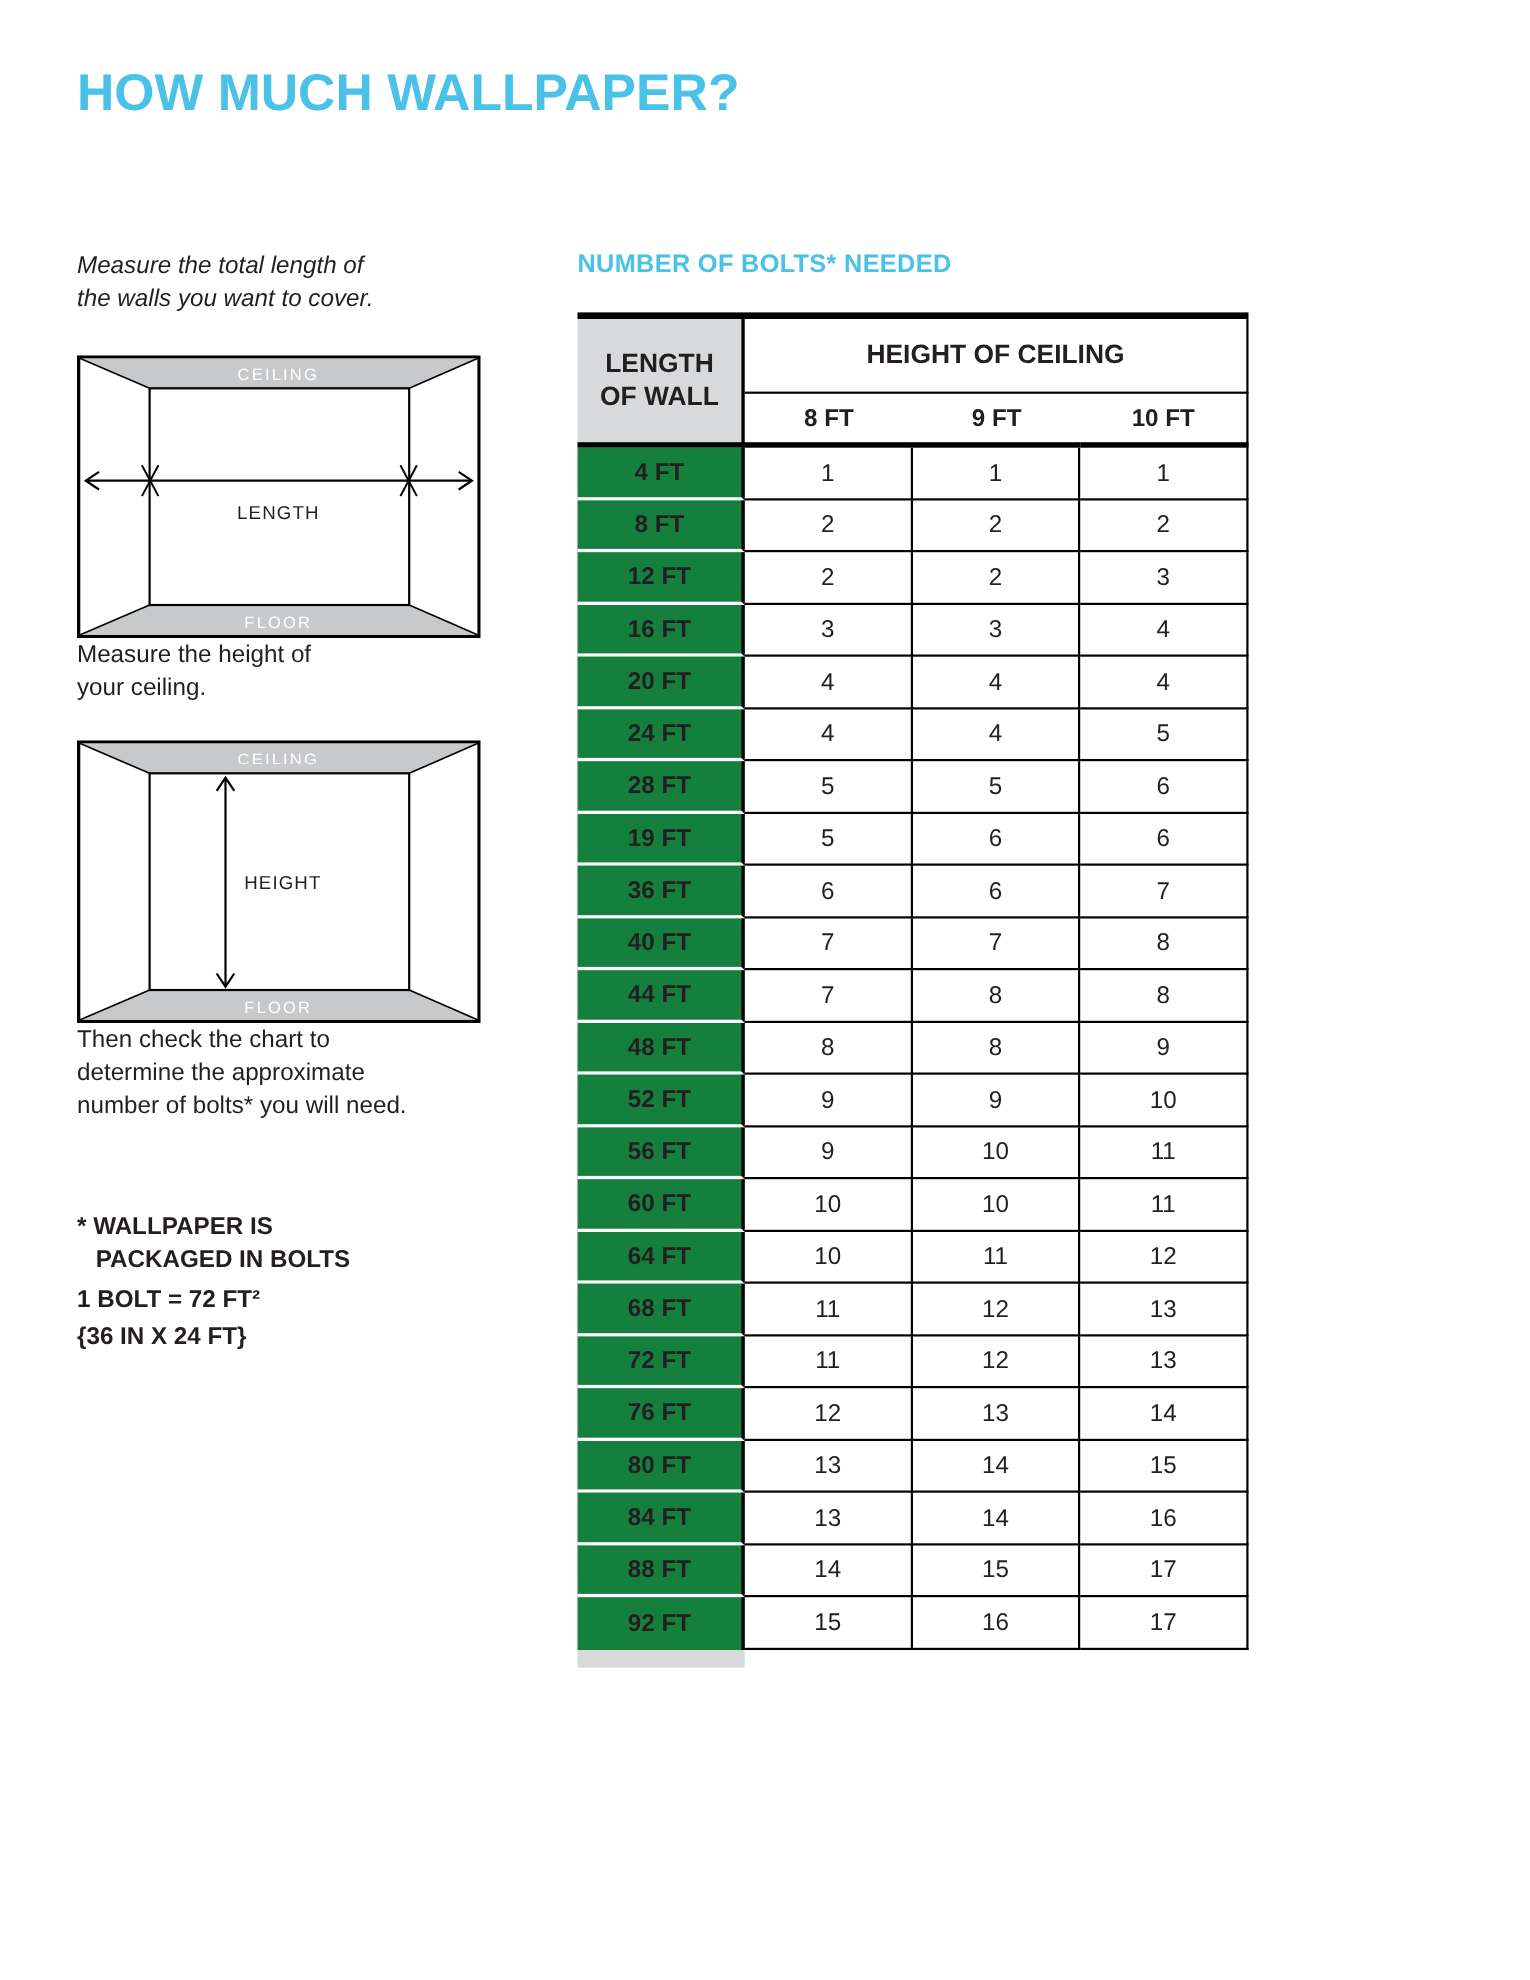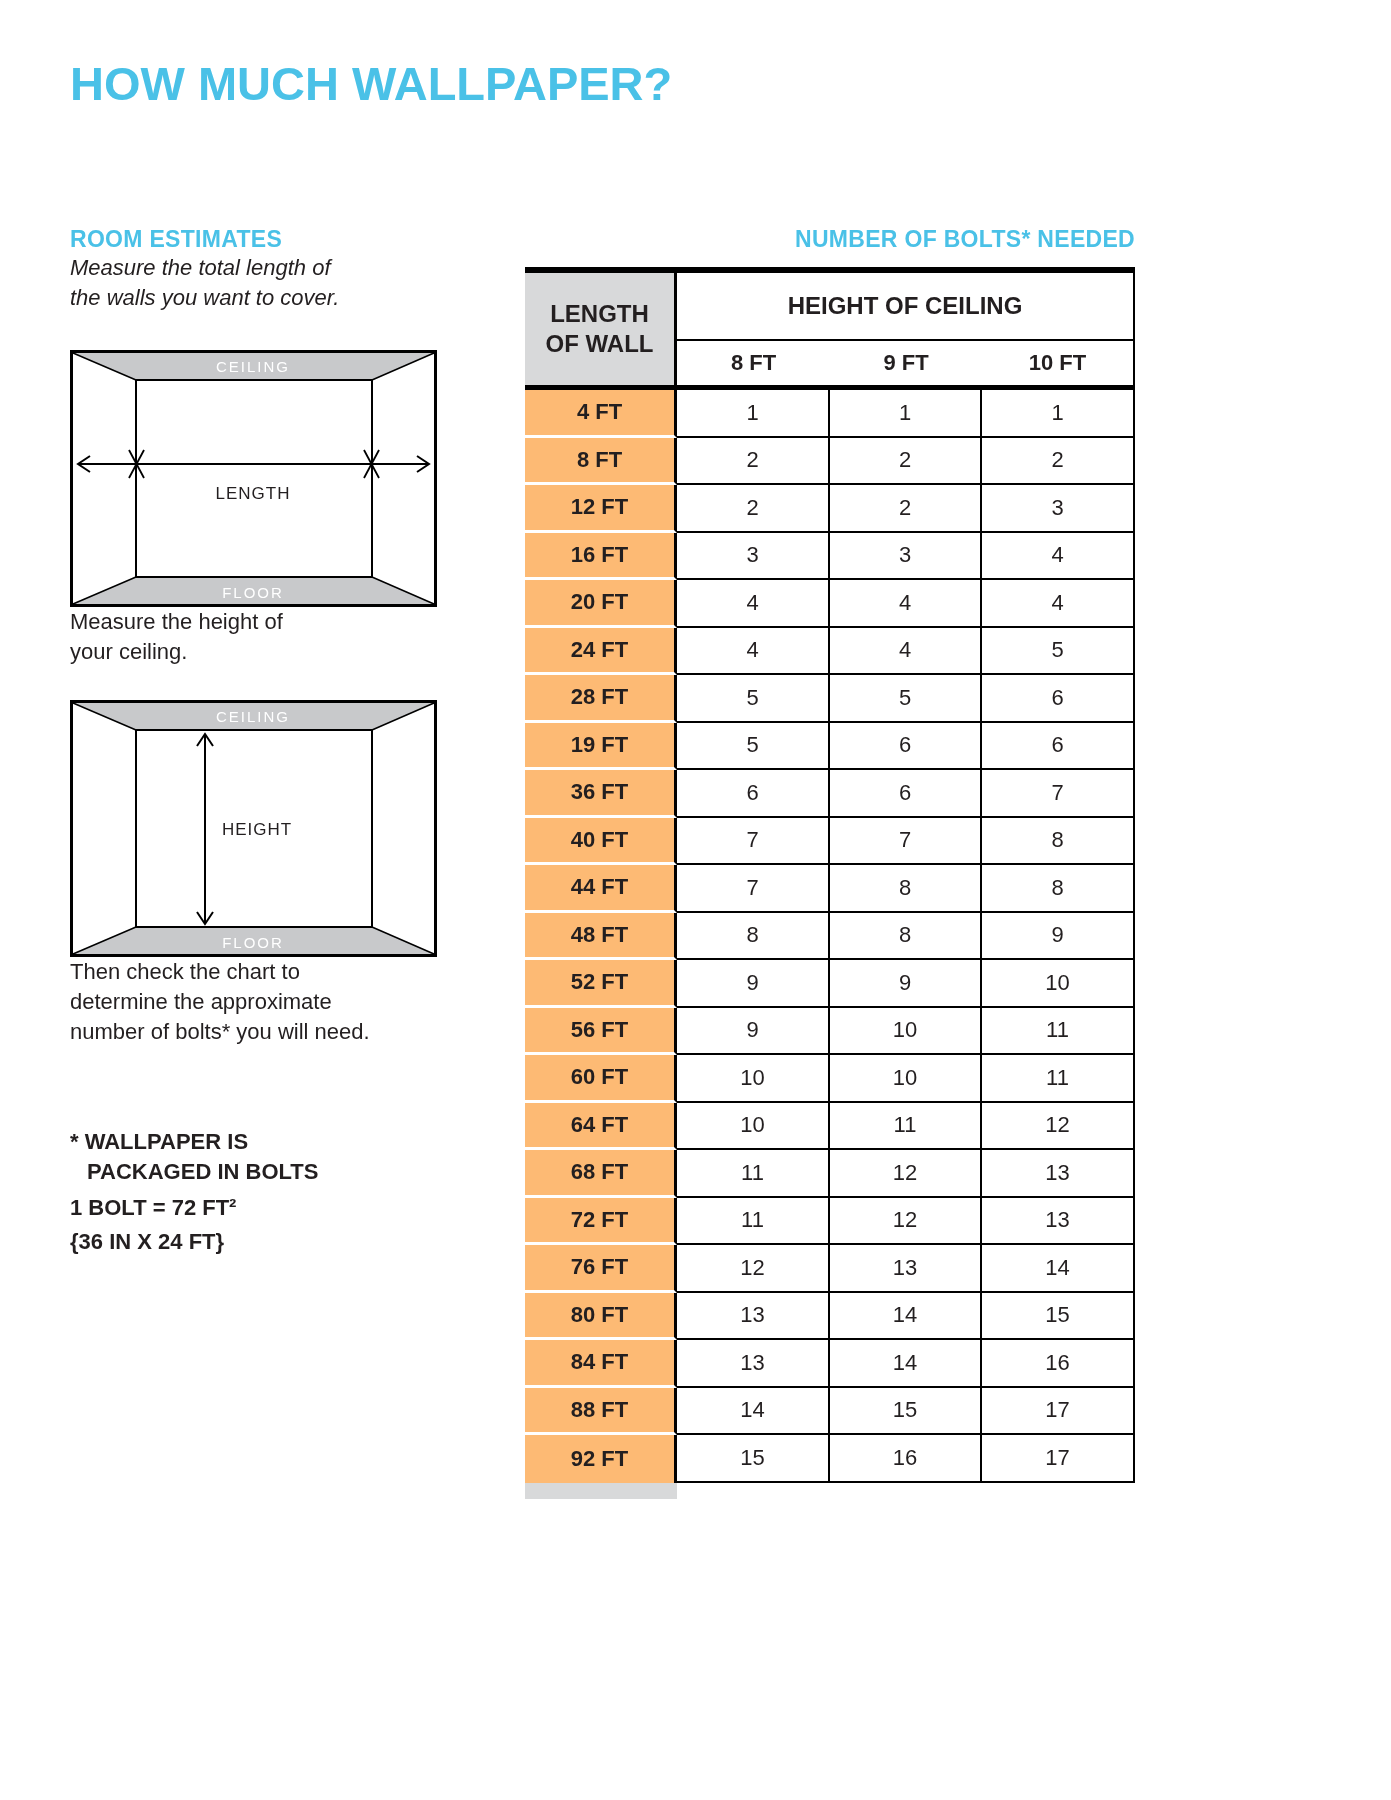--- a/index.html
+++ b/index.html
@@ -58,21 +58,21 @@
   }
   .band-label { fill: #ffffff; font-size: 15px; letter-spacing: 2px; }
   .measure-label { fill: #231f20; font-size: 17px; letter-spacing: 1px; }
   
   .right-col {
     position: absolute;
     left: 525px;
     top: 226px;
     width: 610px;
   }
-  .right-col .section-heading { text-align: right; margin-bottom: 14px; }
+  .right-col .section-heading { text-align: left; margin-bottom: 31px; }
   table.bolts {
     border-collapse: separate;
     border-spacing: 0;
     table-layout: fixed;
     width: 610px;
     border-top: 6px solid #000;
   }
   table.bolts th, table.bolts td {
     padding: 0;
     text-align: center;
@@ -96,21 +96,21 @@
   }
   th.ft {
     height: 44px;
     border-bottom: 5px solid #000;
     font-size: 22px;
     font-weight: bold;
   }
   th.ft.last { border-right: 2px solid #000; margin-top: 28px; }
   tbody tr { height: 47.5px; }
   td.rowlabel {
-    background: #fdba74;
+    background: #15803d;
     border-right: 3px solid #000;
     border-bottom: 3px solid #ffffff;
     font-size: 22px;
     font-weight: bold;
   }
   td.val {
     border-right: 2px solid #000;
     border-bottom: 2px solid #000;
     font-size: 22px;
   }
@@ -120,21 +120,20 @@
   td.stub-empty { background: transparent; }
 </style>
 </head>
 <body>
 
 <div class="page">
 
   <h1 class="page-title">HOW MUCH WALLPAPER?</h1>
 
   <div class="left-col">
-    <h2 class="section-heading">ROOM ESTIMATES</h2>
 
     <p class="step1">Measure the total length of
 the walls you want to cover.</p>
 
     <div class="diagram diagram1">
       <svg viewBox="0 0 367 257" width="367" height="257">
         <rect x="1.5" y="1.5" width="364" height="254" fill="#ffffff" stroke="#000" stroke-width="3"></rect>
         <polygon points="3,3 364,3 302,30 66,30" fill="#c8c9cb"></polygon>
         <polygon points="3,254 364,254 302,227 66,227" fill="#c8c9cb"></polygon>
         <rect x="66" y="30" width="236" height="197" fill="#ffffff" stroke="#000" stroke-width="2"></rect>

